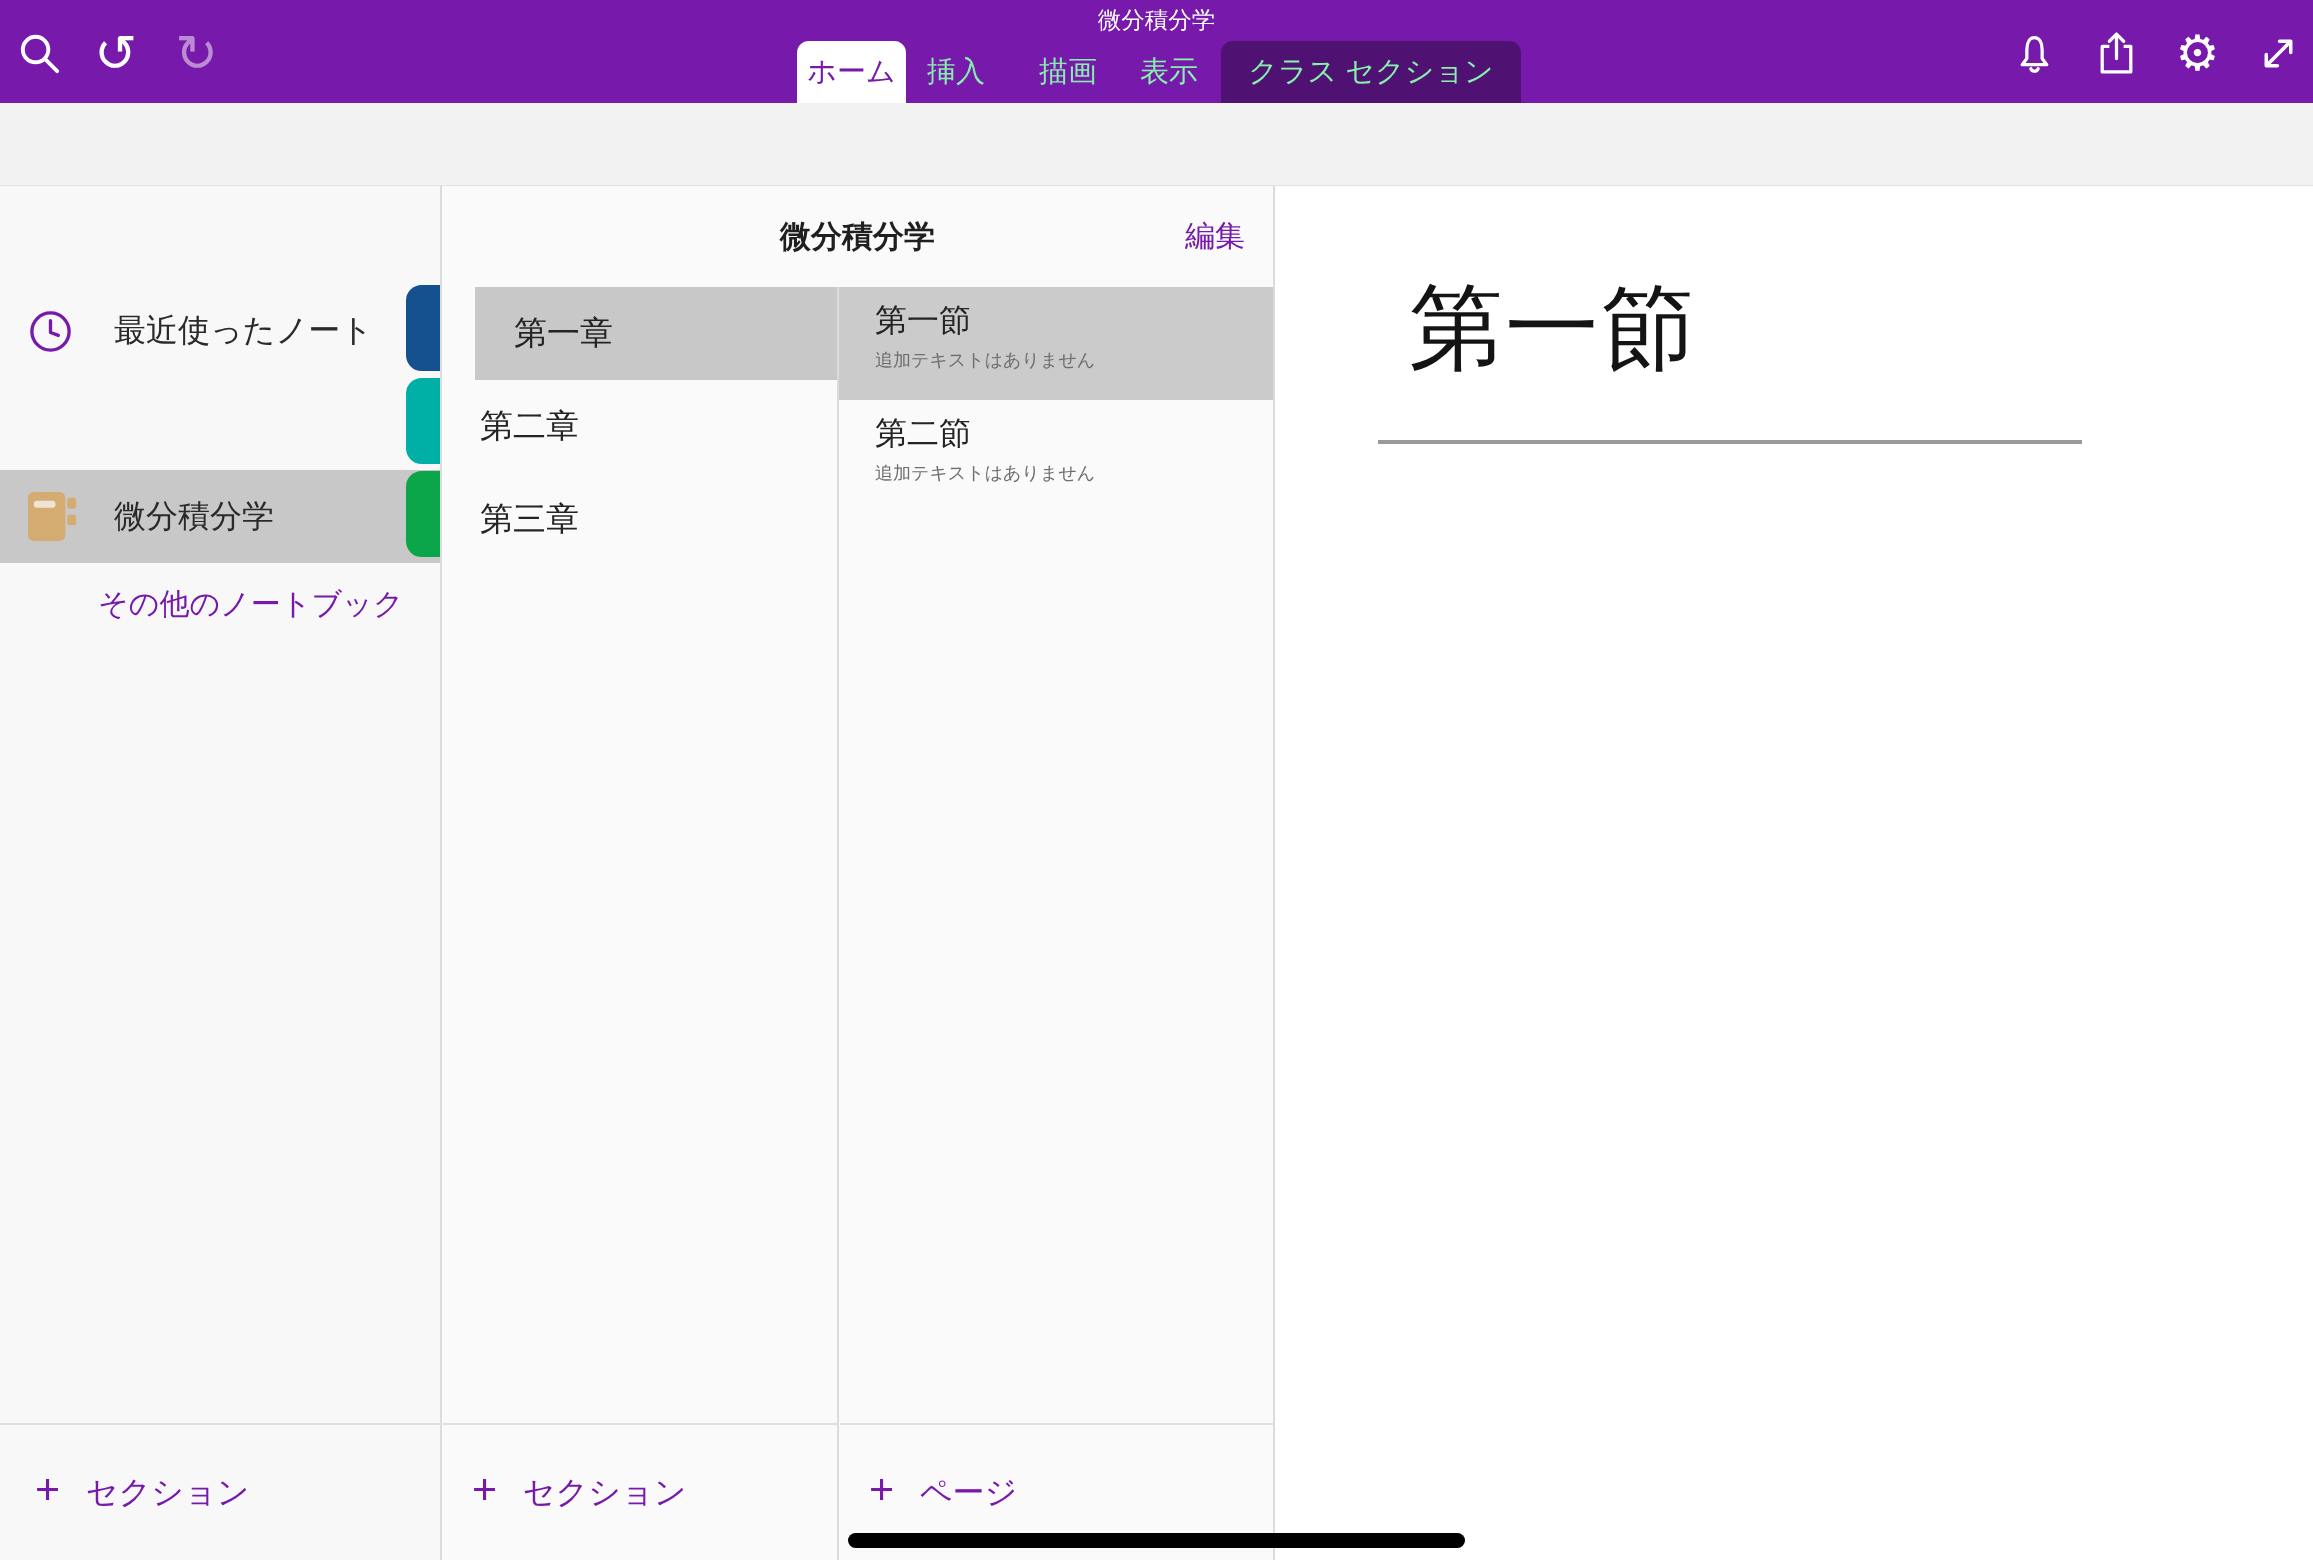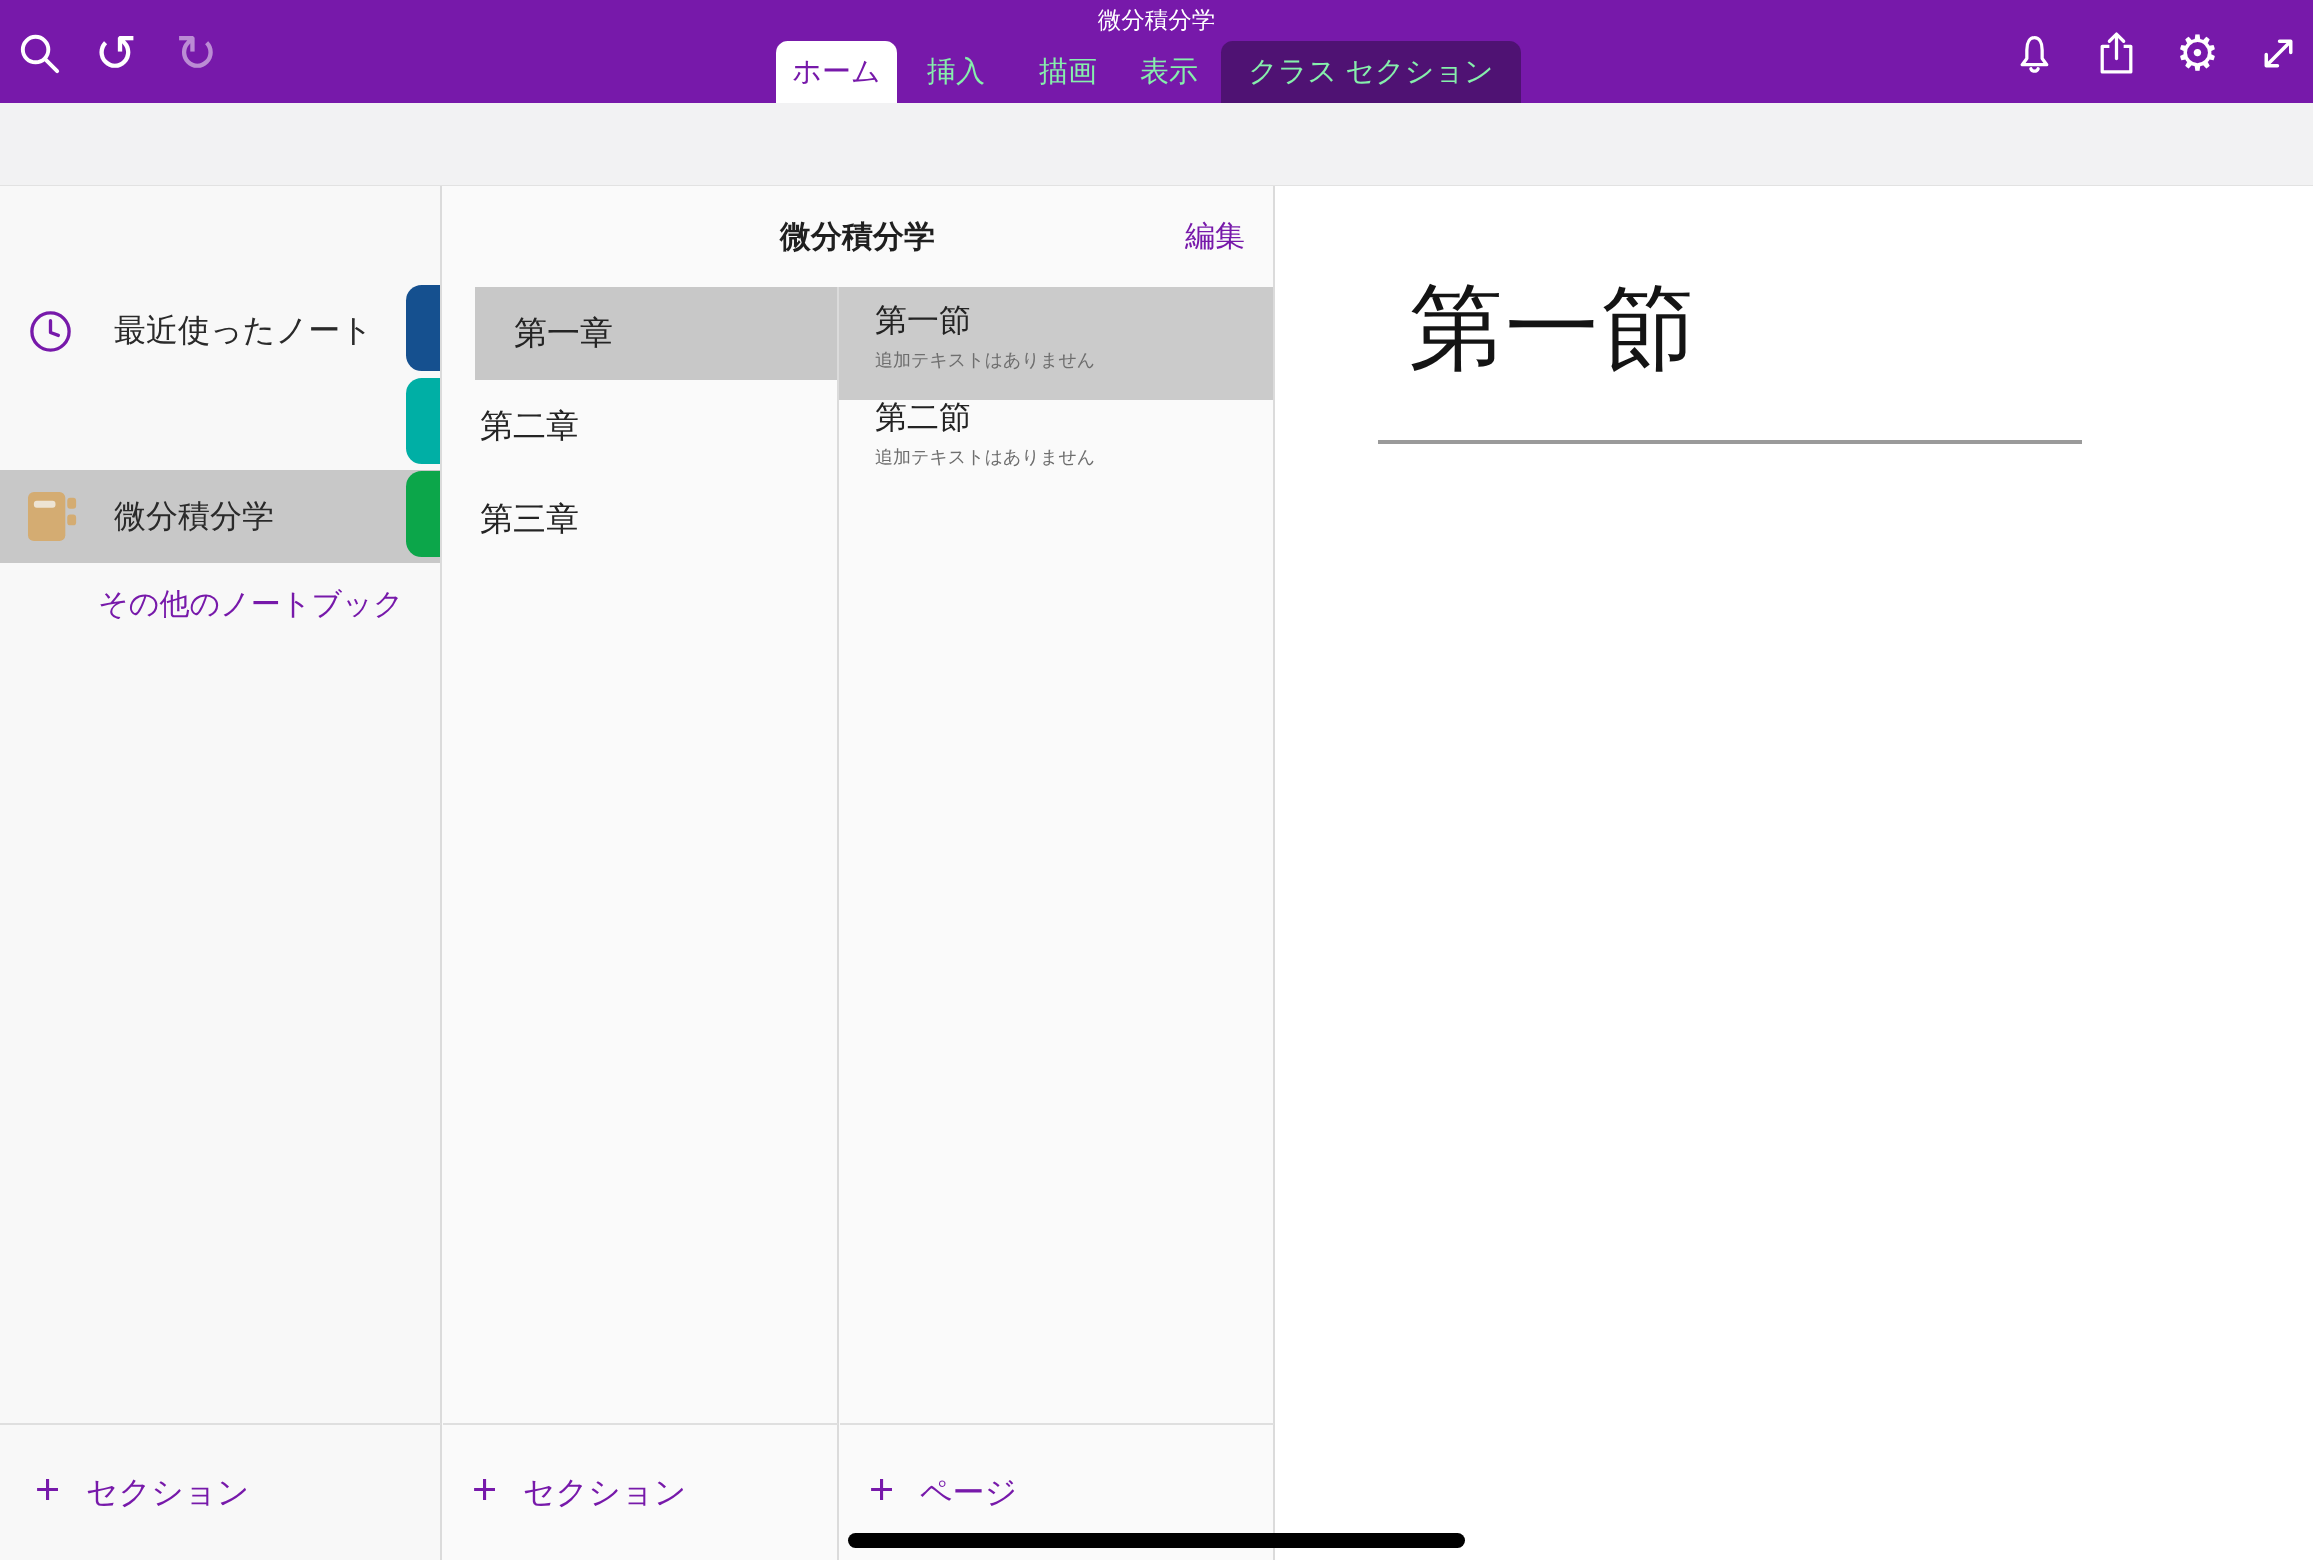--- a/index.html
+++ b/index.html
@@ -87,21 +87,21 @@
         </svg>
       </span>
     </div>
     <div class="abs ticon" style="left:86px;">
       <span class="uicon">↺</span>
     </div>
     <div class="abs ticon" style="left:167px;opacity:.5;">
       <span class="uicon">↻</span>
     </div>
 
-    <div class="abs ribbon-tab active" style="left:776px;width:121px;">
+    <div class="abs ribbon-tab active" style="left:797px;width:109px;">
       <span>ホーム</span>
     </div>
     <div class="abs ribbon-tab plain" style="left:912px;width:88px;">
       <span>挿入</span>
     </div>
     <div class="abs ribbon-tab plain" style="left:1024px;width:88px;">
       <span>描画</span>
     </div>
     <div class="abs ribbon-tab plain" style="left:1125px;width:88px;">
       <span>表示</span>
@@ -318,21 +318,21 @@
     <span class="lbl">第二章</span>
   </div>
   <div class="row sec-row" style="top:473px;">
     <span class="lbl">第三章</span>
   </div>
 
   <div class="row page-row page-selected" style="top:287px;">
     <span class="ptit">第一節</span>
     <span class="psub">追加テキストはありません</span>
   </div>
-  <div class="row page-row" style="top:384px;text-decoration:underline;">
+  <div class="row page-row" style="top:400px;text-decoration:underline;">
     <span class="ptit">第二節</span>
     <span class="psub">追加テキストはありません</span>
   </div>
 
   <div class="abs vdiv" style="left:440px;top:186px;height:1374px;"></div>
   <div class="abs vdiv" style="left:837px;top:287px;height:1273px;"></div>
   <div class="abs vdiv" style="left:1273px;top:186px;height:1374px;"></div>
 
   <div class="add-row" style="left:0;width:441px;padding-left:35px;">
     <span class="plus">+</span>

